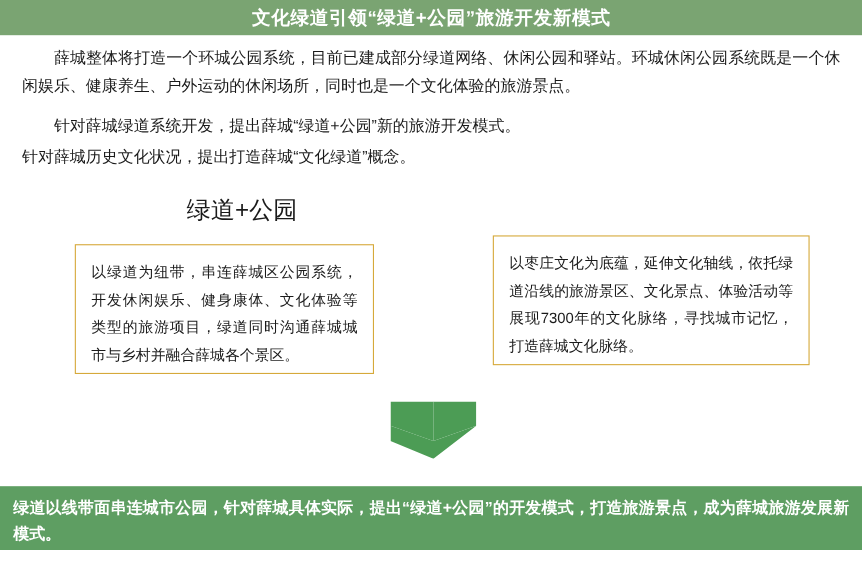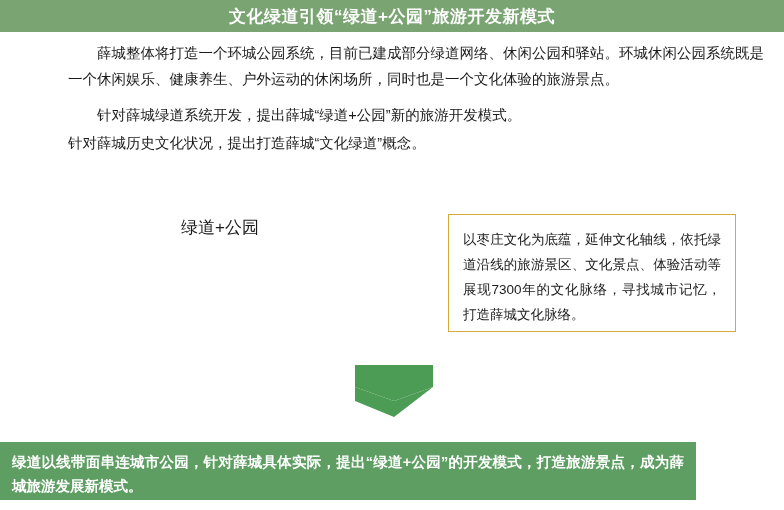--- a/index.html
+++ b/index.html
@@ -47,37 +47,35 @@
   .para-block {
     position: absolute;
     left: 20px;
     width: 744px;
   }
   .para {
     font-size: 14.5px;
     line-height: 26px;
     color: #1a1a1a;
     text-align: justify;
-    margin-left: 48px;
   }
   .para.indent {
     text-indent: 2em;
   }
   #p1 { top: 40px; }
   #p2 { top: 102px; }
   #p3 { top: 130px; }
 
   
   .col-head {
     position: absolute;
-    font-size: 17px;
+    font-size: 22px;
     color: #1a1a1a;
     text-align: center;
     width: 300px;
-    margin-top: 40px;
   }
   #head-left {
     left: 70px;
     top: 176px;
   }
   #head-right {
     left: 440px;
     top: 176px;
   }
 
@@ -119,21 +117,21 @@
   }
   .chevron-wrap svg {
     display: block;
   }
 
   
   .bottom-banner {
     position: absolute;
     left: 0;
     top: 442px;
-    width: 696px;
+    width: 784px;
     height: 58px;
     background: #5e9e62;
     box-sizing: border-box;
     padding: 8px 12px 16px 12px;
   }
   .bottom-banner .bottom-text {
     font-size: 14.5px;
     font-weight: bold;
     line-height: 24px;
     color: #ffffff;
@@ -156,20 +154,23 @@
   <div class="para-block" id="p3">
     <div class="para">针对薛城历史文化状况，提出打造薛城“文化绿道”概念。</div>
   </div>
 
   <div class="para-block" id="p2">
     <div class="para indent">针对薛城绿道系统开发，提出薛城“绿道+公园”新的旅游开发模式。</div>
   </div>
 
   <div class="col-head" id="head-left">绿道+公园</div>
 
+  <div class="text-box" id="box-left">
+    <p>以绿道为纽带，串连薛城区公园系统，开发休闲娱乐、健身康体、文化体验等类型的旅游项目，绿道同时沟通薛城城市与乡村并融合薛城各个景区。</p>
+  </div>
 
   <div class="text-box" id="box-right">
     <p>以枣庄文化为底蕴，延伸文化轴线，依托绿道沿线的旅游景区、文化景点、体验活动等展现7300年的文化脉络，寻找城市记忆，打造薛城文化脉络。</p>
   </div>
 
   <div class="chevron-wrap">
     <svg width="78" height="52" viewBox="0 0 78 52" xmlns="http://www.w3.org/2000/svg">
       <polygon points="0,0 39,0 39,36 0,22" fill="#4c9c55"></polygon>
       <polygon points="39,0 78,0 78,22 39,36" fill="#4c9c55"></polygon>
       <polygon points="0,22 39,36 78,22 78,22 39,52 0,36" fill="#4c9c55"></polygon>

